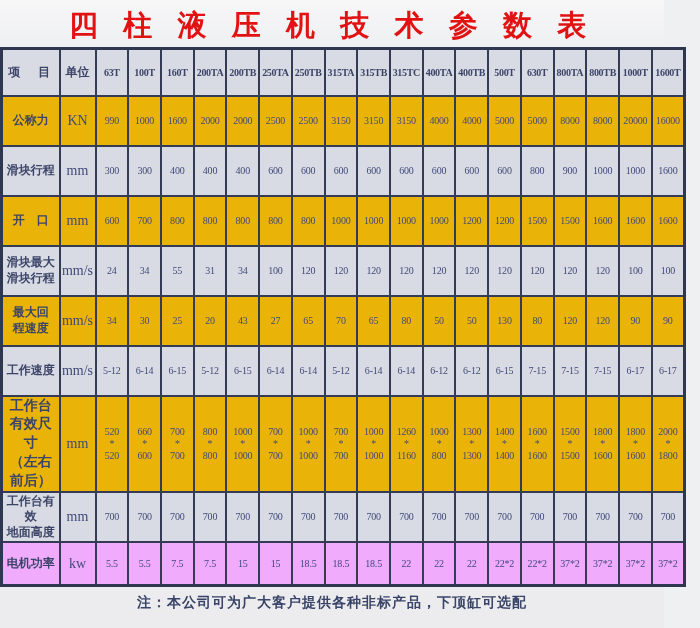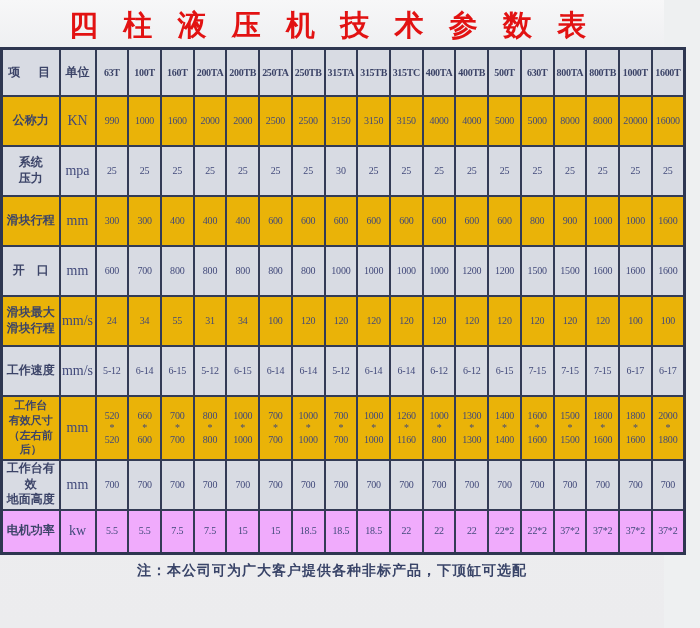--- a/index.html
+++ b/index.html
@@ -65,21 +65,21 @@
   tbody tr:nth-child(even) { background: #d8dbe3; }
   tbody tr.tall { height: 64px; }
   tbody tr.short { height: 44px; }
   tbody tr.light { background: #f0abfc; }
   th.row-label {
     font-size: 12px;
     font-weight: bold;
     line-height: 1.3;
     color: #3c4468;
   }
-  tr.tall th.row-label { font-size: 11px; line-height: 1.35; }
+  tr.tall th.row-label { font-size: 14px; line-height: 1.35; }
   td.unit { font-size: 14px; }
   td.val { font-size: 10px; line-height: 1.2; letter-spacing: -0.2px; }
   .note {
     text-align: center;
     margin-top: 7px;
     color: #394468;
     font-size: 14px;
     font-weight: 600;
     letter-spacing: 1px;
   }
@@ -153,43 +153,20 @@
           <td class="val">4000</td>
           <td class="val">4000</td>
           <td class="val">5000</td>
           <td class="val">5000</td>
           <td class="val">8000</td>
           <td class="val">8000</td>
           <td class="val">20000</td>
           <td class="val">16000</td>
         </tr>
         <tr>
-          <th class="row-label">系统
-压力</th>
-          <td class="unit">mpa</td>
-          <td class="val">25</td>
-          <td class="val">25</td>
-          <td class="val">25</td>
-          <td class="val">25</td>
-          <td class="val">25</td>
-          <td class="val">25</td>
-          <td class="val">25</td>
-          <td class="val">30</td>
-          <td class="val">25</td>
-          <td class="val">25</td>
-          <td class="val">25</td>
-          <td class="val">25</td>
-          <td class="val">25</td>
-          <td class="val">25</td>
-          <td class="val">25</td>
-          <td class="val">25</td>
-          <td class="val">25</td>
-          <td class="val">25</td>
-        </tr>
-        <tr>
           <th class="row-label">滑块行程</th>
           <td class="unit">mm</td>
           <td class="val">300</td>
           <td class="val">300</td>
           <td class="val">400</td>
           <td class="val">400</td>
           <td class="val">400</td>
           <td class="val">600</td>
           <td class="val">600</td>
           <td class="val">600</td>
@@ -241,20 +218,43 @@
           <td class="val">120</td>
           <td class="val">120</td>
           <td class="val">120</td>
           <td class="val">120</td>
           <td class="val">120</td>
           <td class="val">120</td>
           <td class="val">120</td>
           <td class="val">120</td>
           <td class="val">100</td>
           <td class="val">100</td>
+        </tr>
+        <tr>
+          <th class="row-label">最大回
+程速度</th>
+          <td class="unit">mm/s</td>
+          <td class="val">34</td>
+          <td class="val">30</td>
+          <td class="val">25</td>
+          <td class="val">20</td>
+          <td class="val">43</td>
+          <td class="val">27</td>
+          <td class="val">65</td>
+          <td class="val">70</td>
+          <td class="val">65</td>
+          <td class="val">80</td>
+          <td class="val">50</td>
+          <td class="val">50</td>
+          <td class="val">130</td>
+          <td class="val">80</td>
+          <td class="val">120</td>
+          <td class="val">120</td>
+          <td class="val">90</td>
+          <td class="val">90</td>
         </tr>
         <tr>
           <th class="row-label">工作速度</th>
           <td class="unit">mm/s</td>
           <td class="val">5-12</td>
           <td class="val">6-14</td>
           <td class="val">6-15</td>
           <td class="val">5-12</td>
           <td class="val">6-15</td>
           <td class="val">6-14</td>

